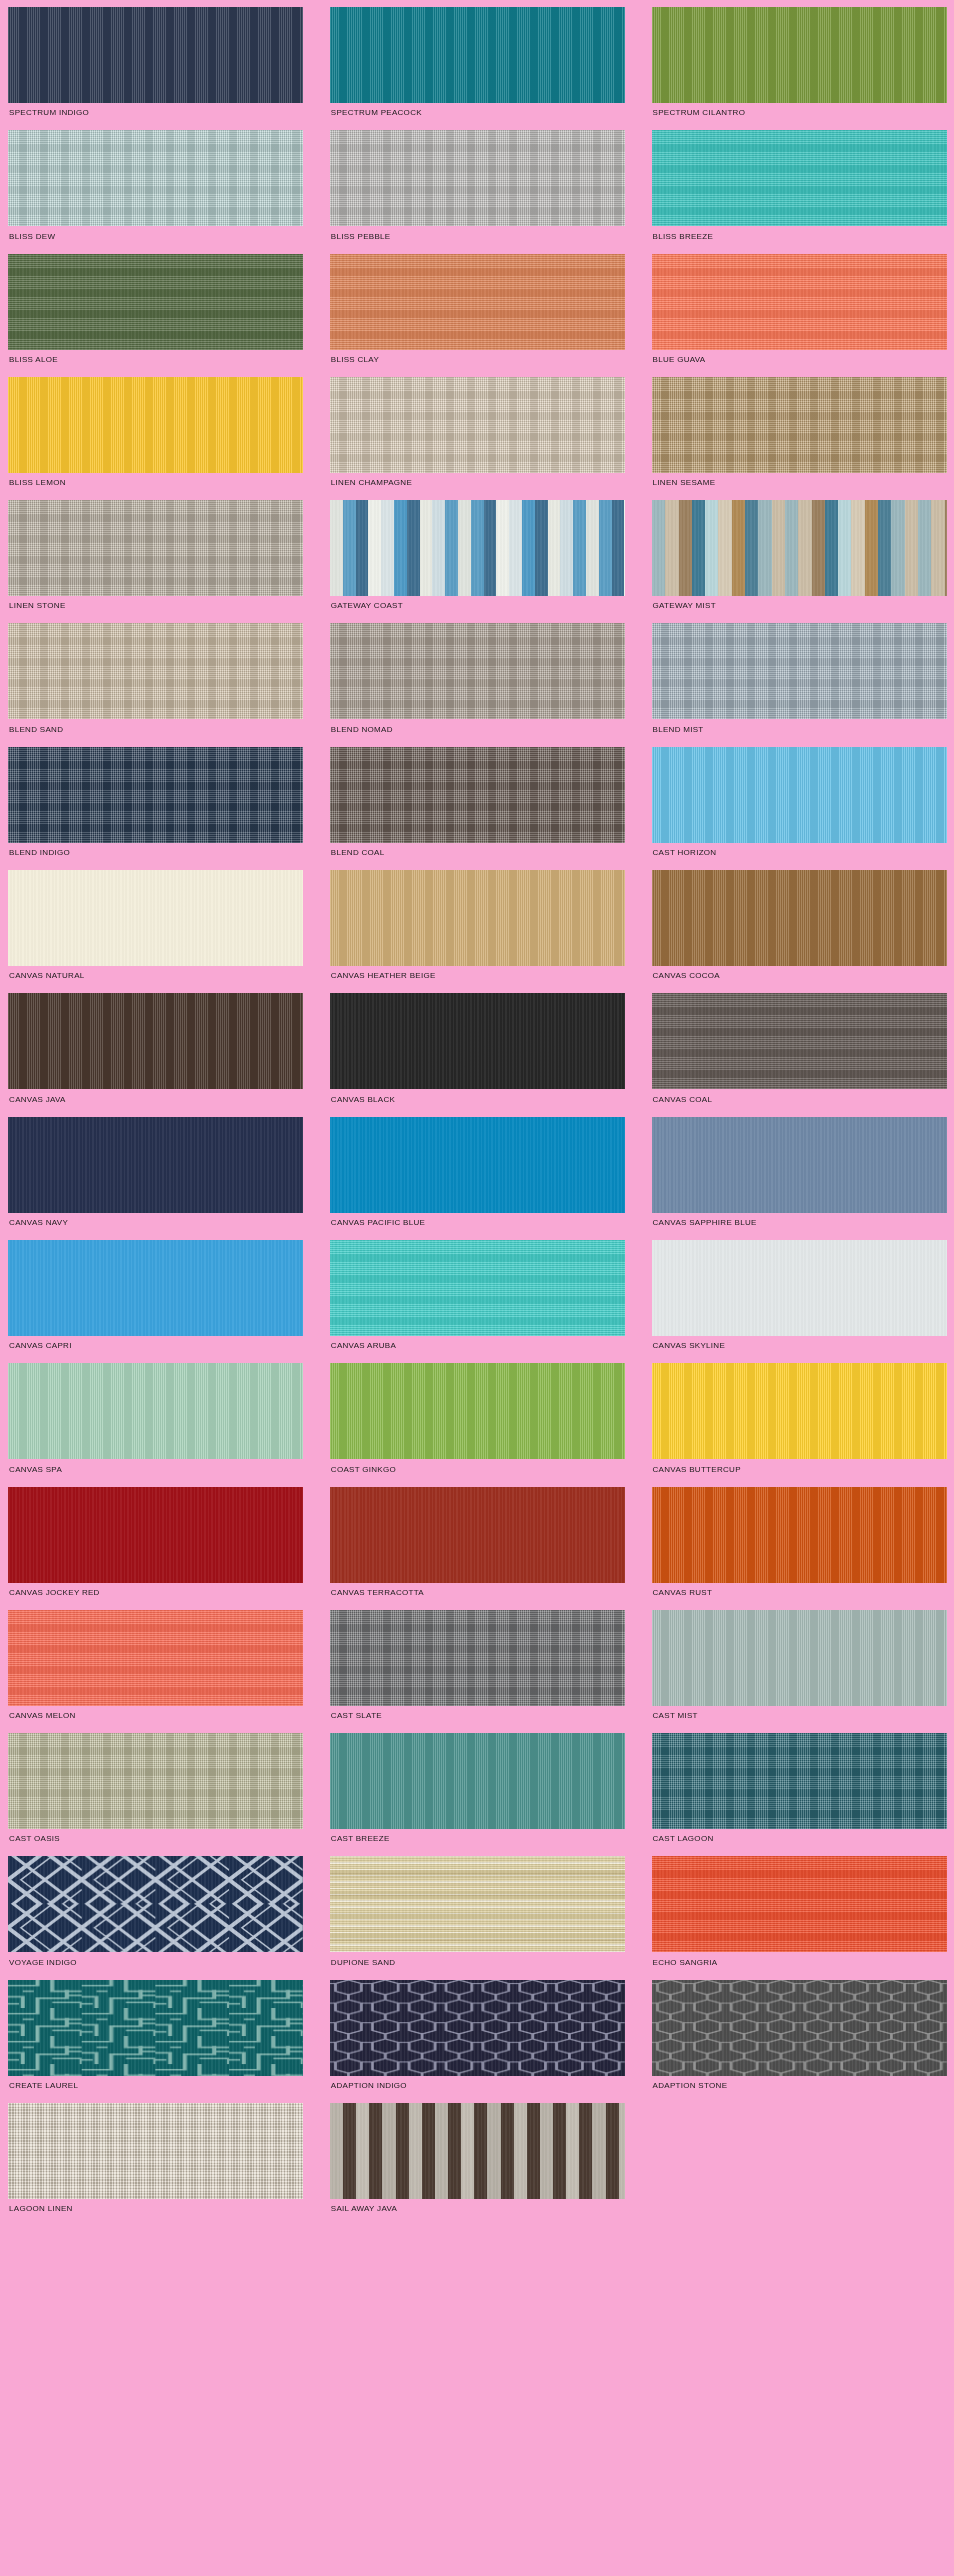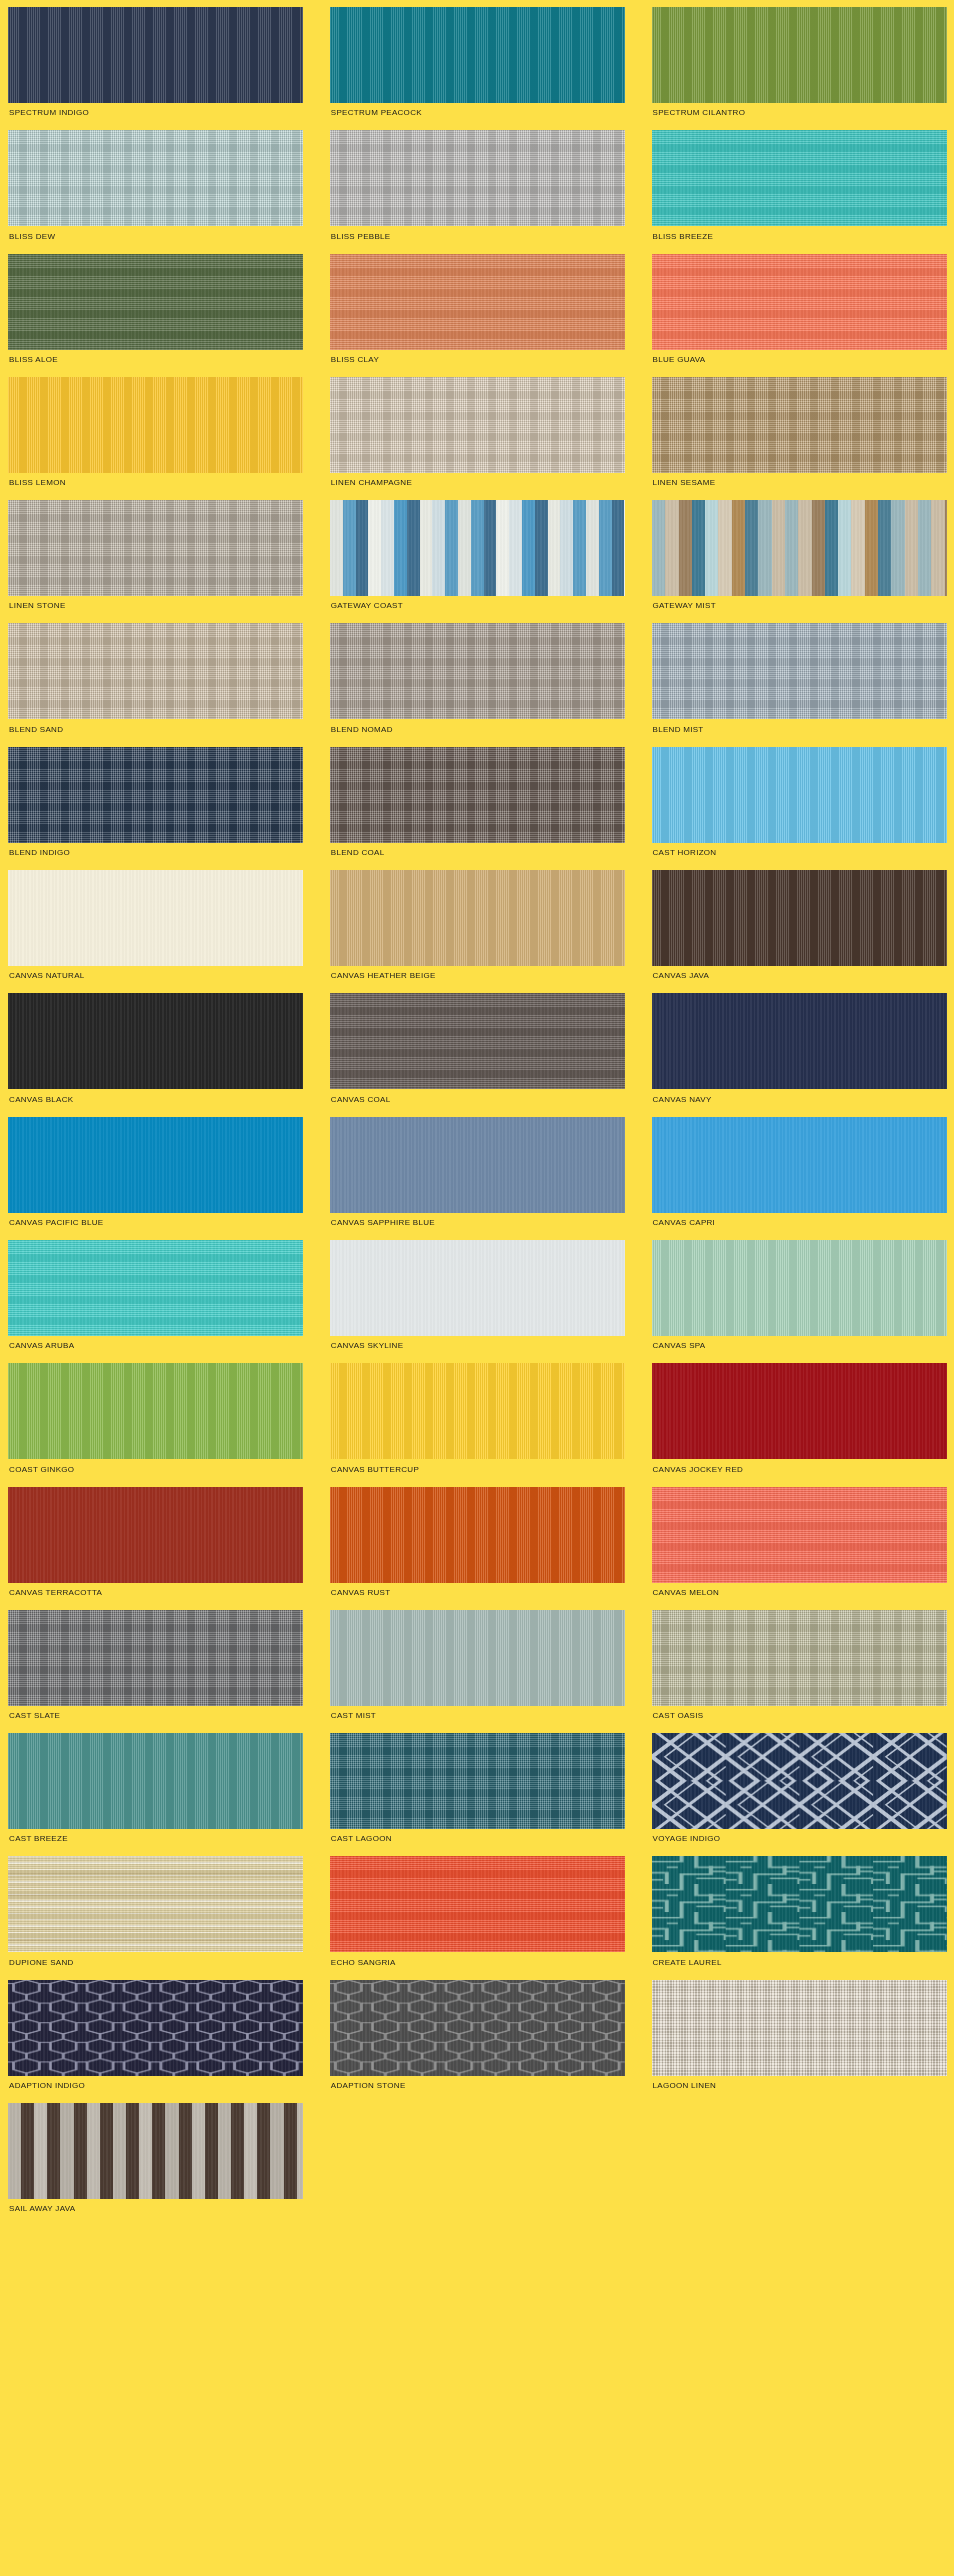--- a/index.html
+++ b/index.html
@@ -7,21 +7,21 @@
   html, body {
     margin: 0;
     padding: 0;
     background: #ffffff;
     font-family: "Liberation Sans", sans-serif;
   }
   #page {
     width: 955px;
     height: 2576px;
     position: relative;
-    background: #fde047;
+    background: #f9a8d4;
     overflow: hidden;
   }
   .swatch-grid {
     display: grid;
     grid-template-columns: repeat(3, 1fr);
     column-gap: 27px;
     row-gap: 0px;
     padding: 7px 8.4px 0 8.4px;
   }
   .swatch-cell {
@@ -197,20 +197,24 @@
         <div class="swatch-img weave-vert" style="background-color: rgb(105, 195, 232);"></div>
         <div class="swatch-label">CAST HORIZON</div>
       </div>
       <div class="swatch-cell">
         <div class="swatch-img weave-flat" style="background-color: rgb(243, 238, 219);"></div>
         <div class="swatch-label">CANVAS NATURAL</div>
       </div>
       <div class="swatch-cell">
         <div class="swatch-img weave-vert" style="background-color: rgb(210, 176, 120);"></div>
         <div class="swatch-label">CANVAS HEATHER BEIGE</div>
+      </div>
+      <div class="swatch-cell">
+        <div class="swatch-img weave-vert" style="background-color: rgb(154, 111, 63);"></div>
+        <div class="swatch-label">CANVAS COCOA</div>
       </div>
       <div class="swatch-cell">
         <div class="swatch-img weave-vert" style="background-color: rgb(74, 56, 46);"></div>
         <div class="swatch-label">CANVAS JAVA</div>
       </div>
       <div class="swatch-cell">
         <div class="swatch-img weave-flat" style="background-color: rgb(38, 38, 38);"></div>
         <div class="swatch-label">CANVAS BLACK</div>
       </div>
       <div class="swatch-cell">

